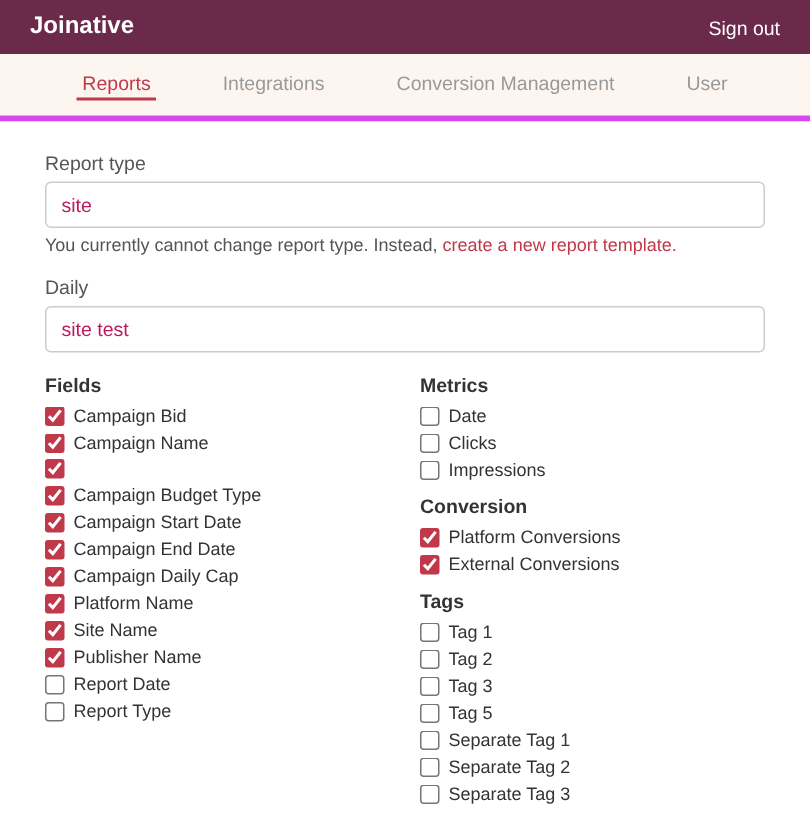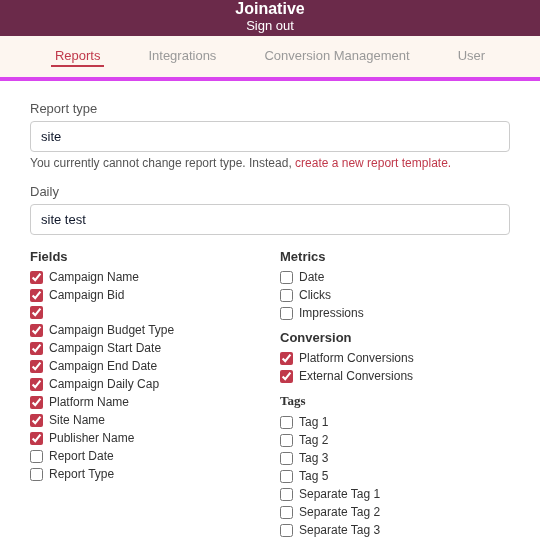--- a/index.html
+++ b/index.html
@@ -9,23 +9,23 @@
       background: #f9f5f0;
       width: 540px;
       min-height: 549px;
     }
 
     
     .header {
       background: #6b2a4a;
       display: flex;
       align-items: center;
+      justify-content: space-between;
       padding: 0 20px;
       height: 36px;
-      flex-direction: column;
     }
     .header-logo {
       color: #fff;
       font-size: 16px;
       font-weight: bold;
     }
     .header-signout {
       color: #fff;
       font-size: 13px;
       cursor: pointer;
@@ -69,21 +69,21 @@
       color: #555;
       margin-bottom: 5px;
       display: block;
     }
     .form-input {
       width: 100%;
       padding: 7px 10px;
       border: 1px solid #ccc;
       border-radius: 4px;
       font-size: 13px;
-      color: #0f172a;
+      color: #be185d;
       outline: none;
     }
 
     .hint-text {
       font-size: 12px;
       color: #555;
       margin-top: 4px;
     }
     .hint-text a {
       color: #c0394b;
@@ -151,28 +151,28 @@
     <label class="form-label">Daily</label>
     <input class="form-input" type="text" value="site test" style="">
   </div>
 
   <div class="fields-section">
 
     <div class="fields-col">
       <div class="section-title">Fields</div>
       <div class="checkbox-item">
           <input type="checkbox" checked="" style="">
+          <span>Campaign Bid</span>
+        </div>
+      <div class="checkbox-item">
+          <input type="checkbox" checked="" style="">
           <span>Campaign Name</span>
         </div>
       <div class="checkbox-item">
           <input type="checkbox" checked="" style="">
-          <span>Campaign Bid</span>
-        </div>
-      <div class="checkbox-item">
-          <input type="checkbox" checked="" style="">
         </div>
       <div class="checkbox-item">
           <input type="checkbox" checked="" style="">
           <span>Campaign Budget Type</span>
         </div>
       <div class="checkbox-item">
           <input type="checkbox" checked="" style="">
           <span>Campaign Start Date</span>
         </div>
       <div class="checkbox-item">
@@ -224,21 +224,21 @@
       <div class="section-title" style="margin-top:10px;">Conversion</div>
       <div class="checkbox-item">
           <input type="checkbox" checked="" style="">
           <span>Platform Conversions</span>
         </div>
       <div class="checkbox-item">
           <input type="checkbox" checked="" style="">
           <span>External Conversions</span>
         </div>
 
-      <div class="section-title" style="margin-top:10px;font-family:Liberation Serif, serif;">Tags</div>
+      <div class="section-title" style="margin-top:10px;">Tags</div>
       <div class="checkbox-item">
           <input type="checkbox" style="">
           <span>Tag 1</span>
         </div>
       <div class="checkbox-item">
           <input type="checkbox" style="">
           <span>Tag 2</span>
         </div>
       <div class="checkbox-item">
           <input type="checkbox" style="">

